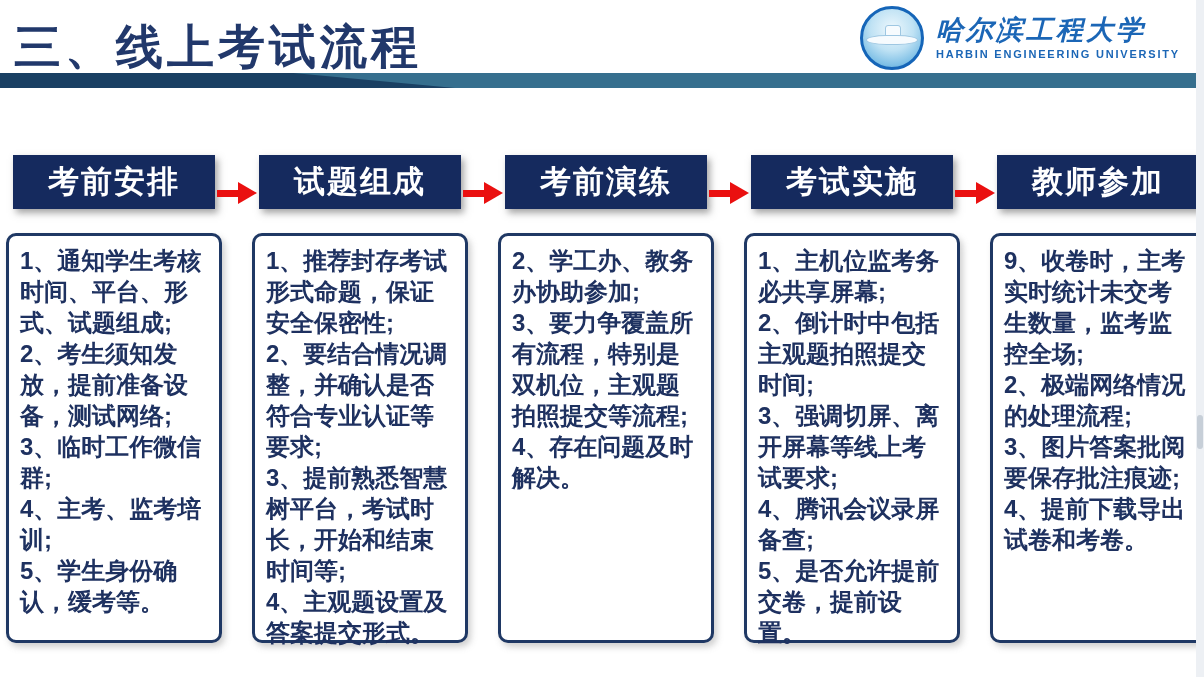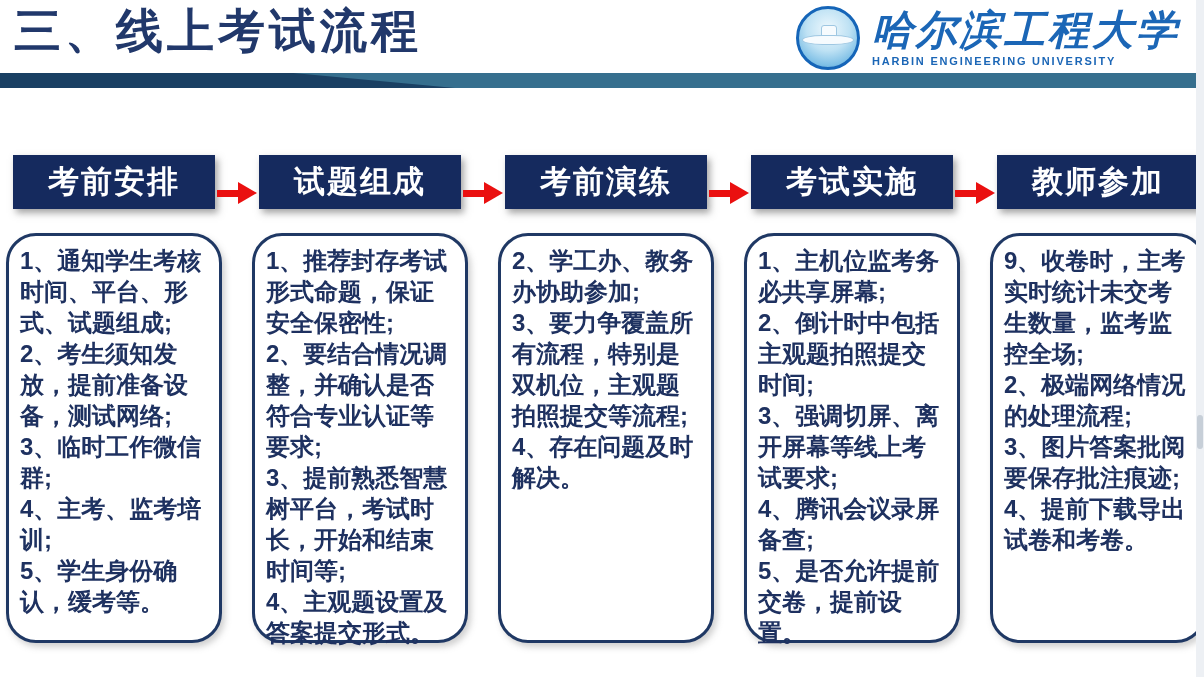--- a/index.html
+++ b/index.html
@@ -1,21 +1,21 @@
 <!DOCTYPE html>
 <html><head>
 <meta charset="utf-8">
 <style>
   html,body{margin:0;padding:0;background:#ffffff;}
   body{width:1204px;height:677px;font-family:"Liberation Sans",sans-serif;overflow:hidden;}
   .slide{position:relative;width:1204px;height:677px;background:#ffffff;}
 
   
   .page-title{
-    position:absolute;top:0;left:14px;
+    position:absolute;top:16px;left:14px;
     font-size:47px;font-weight:800;color:#21386b;letter-spacing:4px;
   }
 
   
   .logo{position:absolute;top:6px;right:24px;display:flex;align-items:center;gap:12px;}
   .logo-badge{
     width:64px;height:64px;border-radius:50%;
     border:3px solid #1565b8;box-sizing:border-box;position:relative;
     background:radial-gradient(circle at 50% 35%, #eef8fd 0%, #bfe2f4 45%, #7fc0e6 75%, #3e8cc4 100%);
   }
@@ -27,21 +27,21 @@
     position:absolute;left:38%;top:28%;width:24%;height:16%;
     background:#f6fbfe;border:1px solid #9ec7e2;border-radius:3px 3px 0 0;
   }
   .badge-year{
     position:absolute;top:62%;width:100%;text-align:left;
     font-size:9px;font-weight:700;color:#155a9e;letter-spacing:1px;margin-top:32px;
   }
   .logo-text{display:flex;flex-direction:column;align-items:flex-start;}
   .logo-text-cn{
     font-family:"DejaVu Serif",serif;font-style:italic;font-weight:700;
-    font-size:41px;color:#1b66b6;letter-spacing:3px;line-height:1.05;text-align:right;
+    font-size:27px;color:#1b66b6;letter-spacing:3px;line-height:1.05;text-align:right;
   }
   .logo-text-en{
     font-size:11px;font-weight:700;color:#1b66b6;letter-spacing:1.8px;margin-top:3px;
   }
 
   
   .band{position:absolute;top:73px;left:0;width:1197px;height:15px;background:#366f8e;}
   .band-dark{position:absolute;top:0;left:0;width:100%;height:100%;
     background:#1a4063;clip-path:polygon(0 0,24.5% 0,38% 100%,0 100%);}
 
@@ -51,21 +51,21 @@
   .stage{position:relative;}
   .stage-header{
     margin:0 7px;height:54px;background:#152a5e;color:#ffffff;
     display:flex;align-items:center;justify-content:center;
     font-size:31px;font-weight:800;letter-spacing:2px;
     box-shadow:3px 4px 7px rgba(90,90,90,.55);
   }
   .arrow{position:absolute;top:27px;right:-35px;width:40px;height:22px;}
   .stage-body{
     margin-top:24px;height:410px;box-sizing:border-box;
-    background:#ffffff;border:3px solid #1f3864;border-radius:30px;
+    background:#ffffff;border:3px solid #1f3864;border-radius:10px;
     box-shadow:3px 4px 6px rgba(120,120,120,.35);
     padding:9px 8px 0 11px;
     color:#1e3160;font-size:24px;line-height:31px;font-weight:700;
   }
   .stage-body p{margin:0;}
 
   
   .scroll-strip{position:absolute;top:0;right:0;width:8px;height:677px;background:#edf0f4;}
   .scroll-thumb{position:absolute;top:415px;left:1px;width:6px;height:34px;
     border-radius:3px;background:#c7cfd8;}

